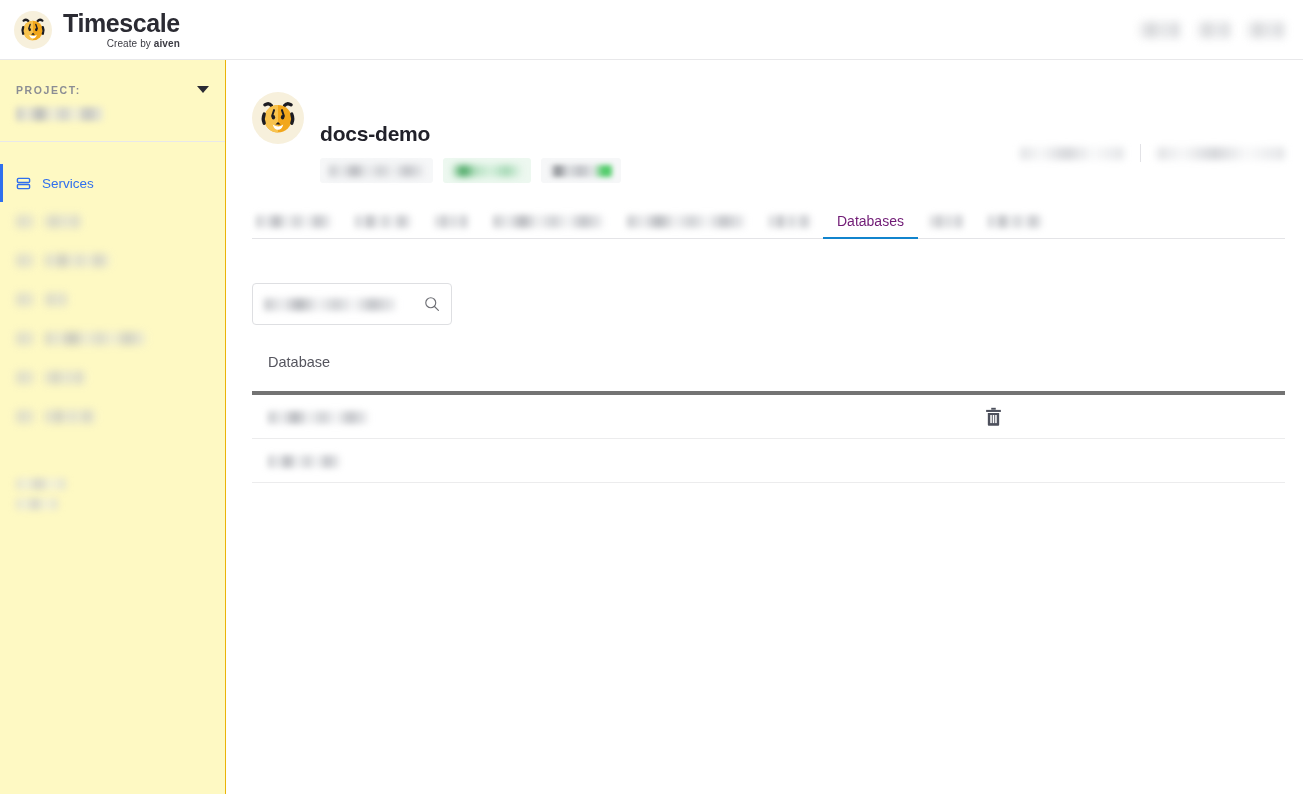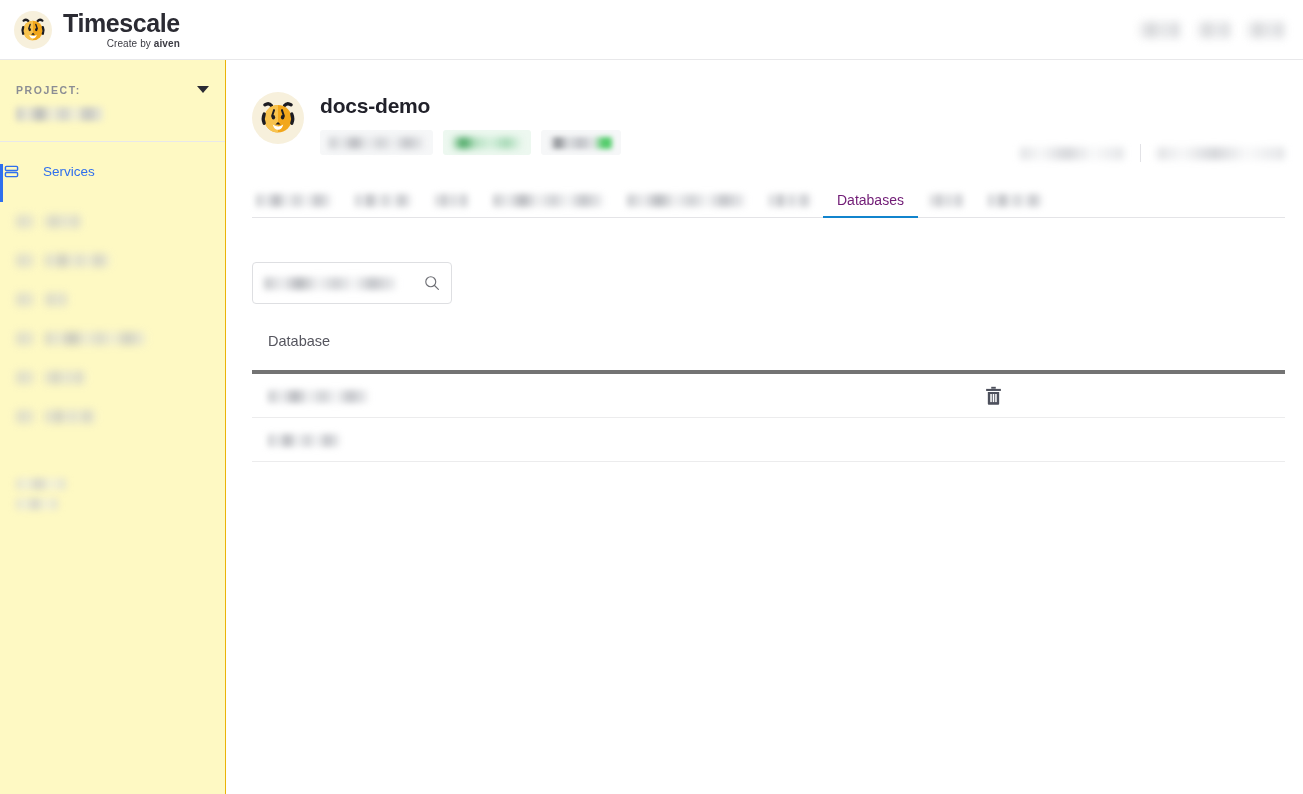--- a/index.html
+++ b/index.html
@@ -88,22 +88,22 @@
     letter-spacing: 1.6px;
   }
   .project-caret {
     position: absolute; right: 16px; top: 26px;
     width: 0; height: 0; border-left: 6px solid transparent;
     border-right: 6px solid transparent; border-top: 7px solid #2b2b33;
   }
   .project-value { margin-top: 8px; }
   .nav { padding-top: 22px; }
   .nav-item {
-    position: relative; height: 38px; display: flex; 
-    padding-left: 4px; gap: 24px;
+    position: relative; height: 38px; display: flex; align-items: center;
+    padding-left: 16px; gap: 11px;
   }
   .nav-item.active::before {
     content: ""; position: absolute; left: 0; top: 0; width: 3px; height: 38px;
     background: #2f6fed;
   }
   .nav-item.active .nav-label { color: #2f6fed; font-size: 13.5px; }
   .nav-icon-svc { width: 15px; height: 15px; flex: none; }
   .nav-label { font-size: 13.5px; color: #4a4a52; }
   .nav-sub { margin-top: 0px; }
   .nav-row {
@@ -115,21 +115,21 @@
   
   .main {
     position: absolute; left: 226px; top: 60px; width: 1077px; height: 734px;
     background: #fff; overflow: hidden;
   }
   .svc-head { padding: 32px 0 0 26px; display: flex; align-items: flex-start; }
   .svc-avatar {
     width: 52px; height: 52px; border-radius: 50%; background: #f7f0dc;
     display: flex; align-items: center; justify-content: center; flex: none;
   }
-  .svc-meta { margin-left: 16px; padding-top: 2px; }
+  .svc-meta { margin-left: 16px; padding-top: 2px; margin-top: 28px; }
   .svc-title {
     font-size: 21px; font-weight: 700; color: #21212a; letter-spacing: -.2px;
   }
   .svc-badges { margin-top: 12px; display: flex; align-items: center; gap: 10px; }
   .badge {
     height: 25px; border-radius: 3px; display: flex; align-items: center;
     padding: 0 9px; background: #f6f7f8;
   }
   .badge.tint-green { background: #edf8f0; }
   .svc-actions {

